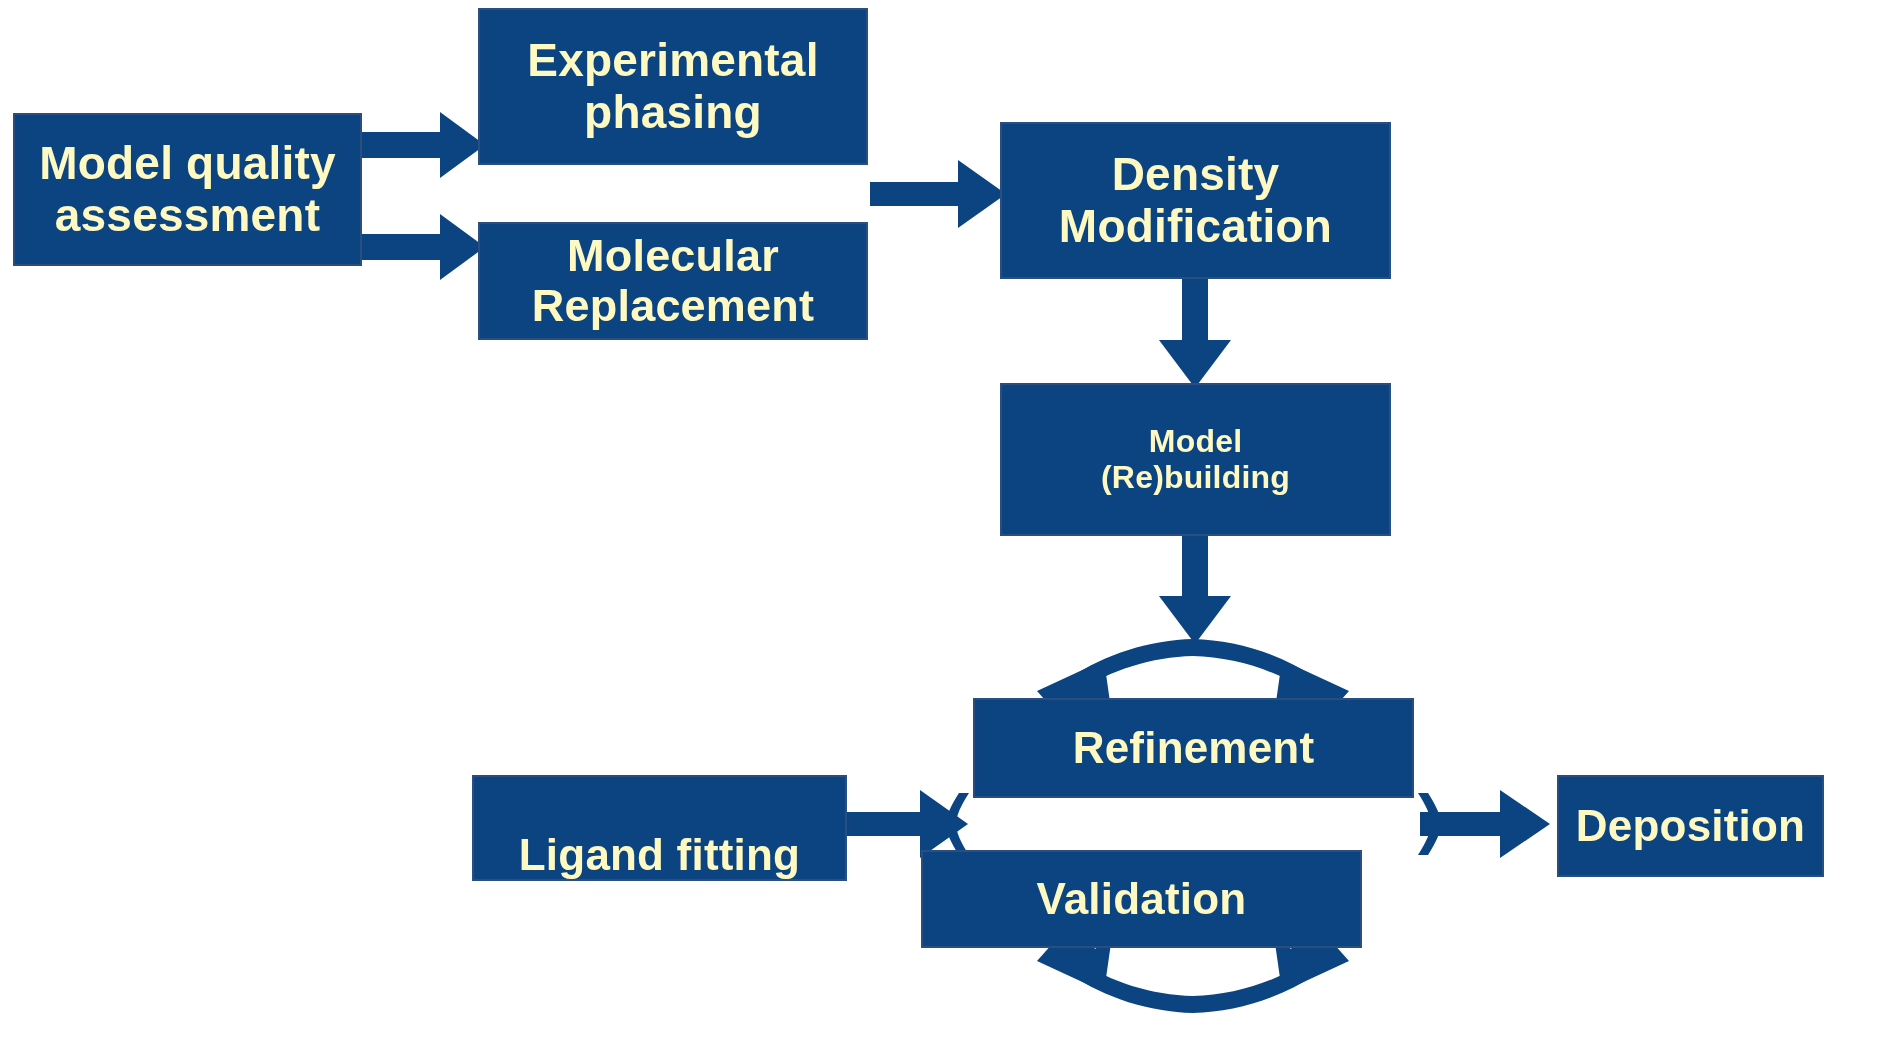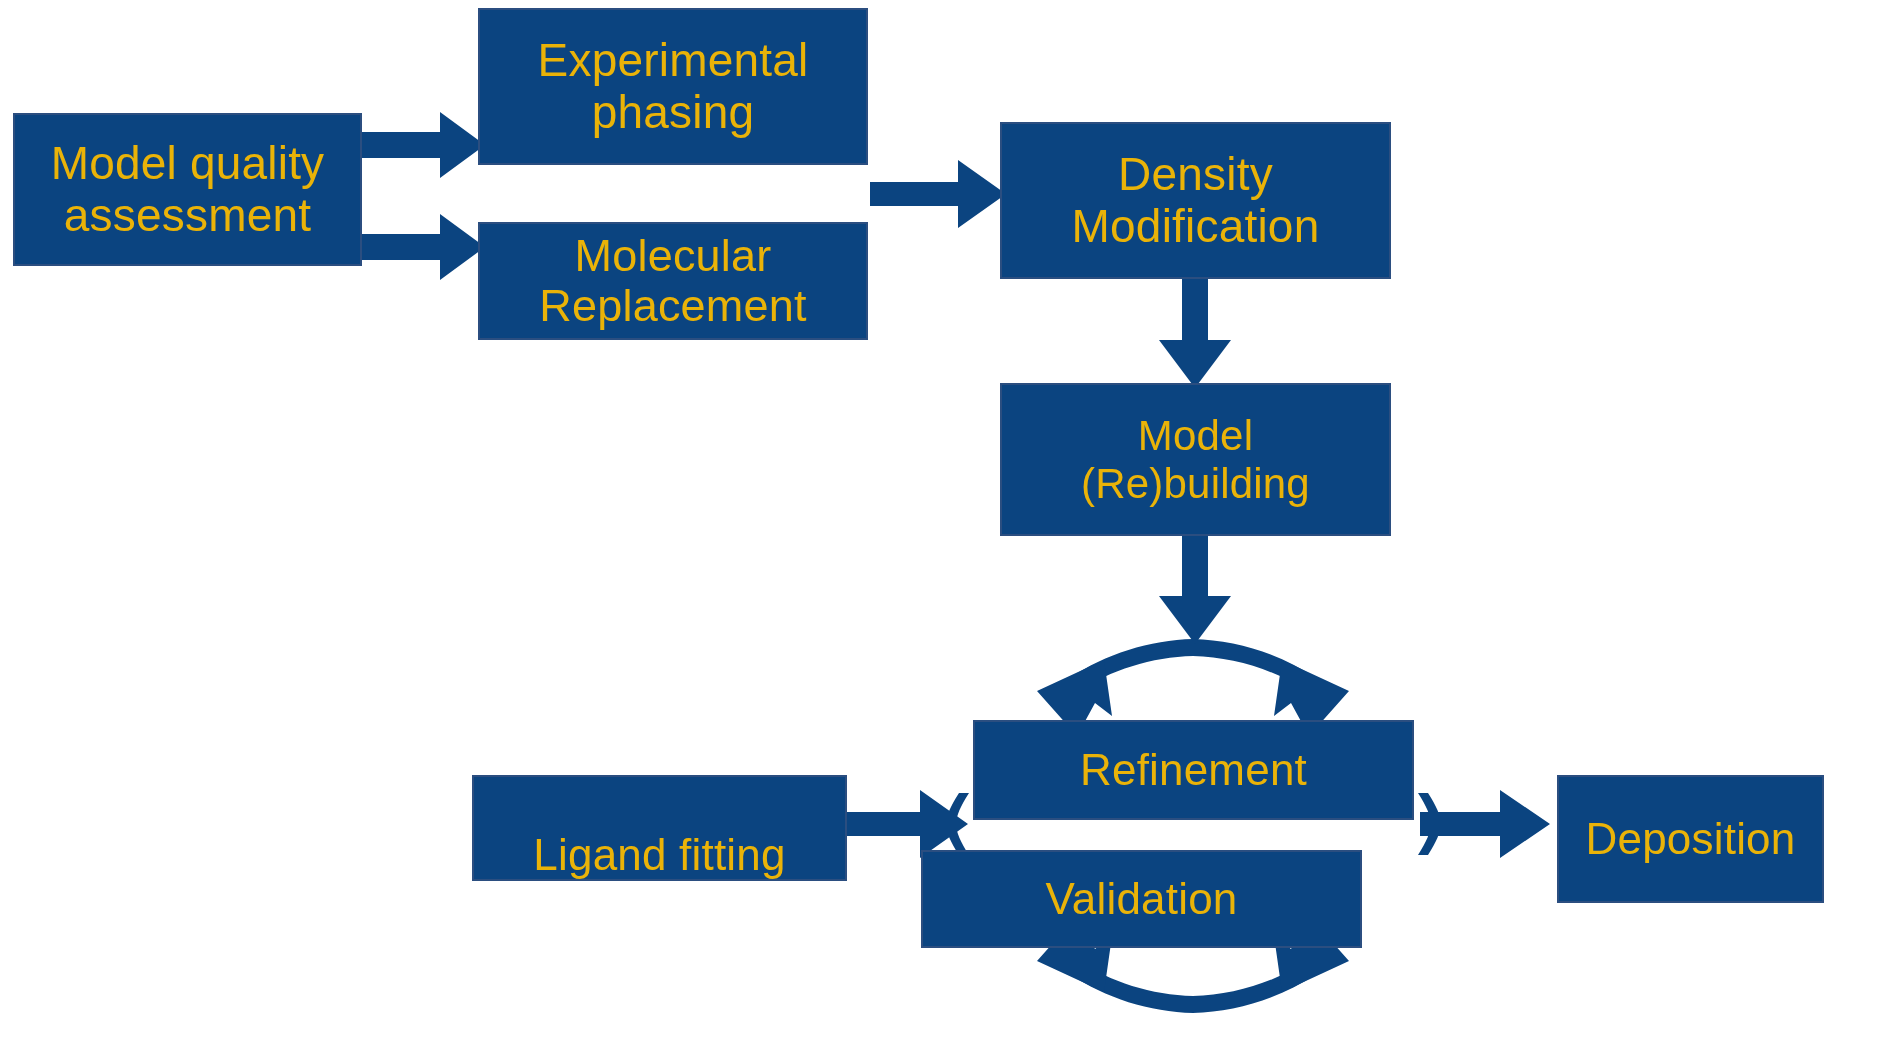--- a/index.html
+++ b/index.html
@@ -16,41 +16,41 @@
     width: 1903px;
     height: 1043px;
     background: #ffffff;
     overflow: hidden;
   }
   .node {
     position: absolute;
     box-sizing: border-box;
     background: #0B4480;
     border: 2px solid #2B4E80;
-    color: #eab308;
+    color: #fef9c3;
     display: flex;
     align-items: center;
     justify-content: center;
     text-align: center;
     line-height: 1.12;
-    font-weight: 400;
+    font-weight: 700;
     letter-spacing: 0.2px;
     white-space: pre-line;
     z-index: 3;
   }
   
   #node-data-quality      { left: 13px;   top: 113px; width: 349px; height: 153px; font-size: 46px; }
   #node-exp-phasing       { left: 478px;  top: 8px;   width: 390px; height: 157px; font-size: 46px; }
   #node-mol-replacement   { left: 478px;  top: 222px; width: 390px; height: 118px; font-size: 45px; }
   #node-density-mod       { left: 1000px; top: 122px; width: 391px; height: 157px; font-size: 46px; }
-  #node-model-rebuilding  { left: 1000px; top: 383px; width: 391px; height: 153px; font-size: 42px; }
-  #node-refinement        { left: 973px;  top: 698px; width: 441px; height: 100px; font-size: 44px; margin-top: 22px; }
+  #node-model-rebuilding  { left: 1000px; top: 383px; width: 391px; height: 153px; font-size: 32px; }
+  #node-refinement        { left: 973px;  top: 698px; width: 441px; height: 100px; font-size: 44px; }
   #node-validation        { left: 921px;  top: 850px; width: 441px; height: 98px;  font-size: 44px; }
   #node-ligand-fitting    { left: 472px;  top: 775px; width: 375px; height: 106px; font-size: 44px; align-items: flex-end; }
-  #node-deposition        { left: 1557px; top: 775px; width: 267px; height: 128px; font-size: 44px; }
+  #node-deposition        { left: 1557px; top: 775px; width: 267px; height: 102px; font-size: 44px; }
 
   .arrow-layer {
     position: absolute;
     left: 0;
     top: 0;
     width: 1903px;
     height: 1043px;
     z-index: 2;
   }
   .cycle-layer {

